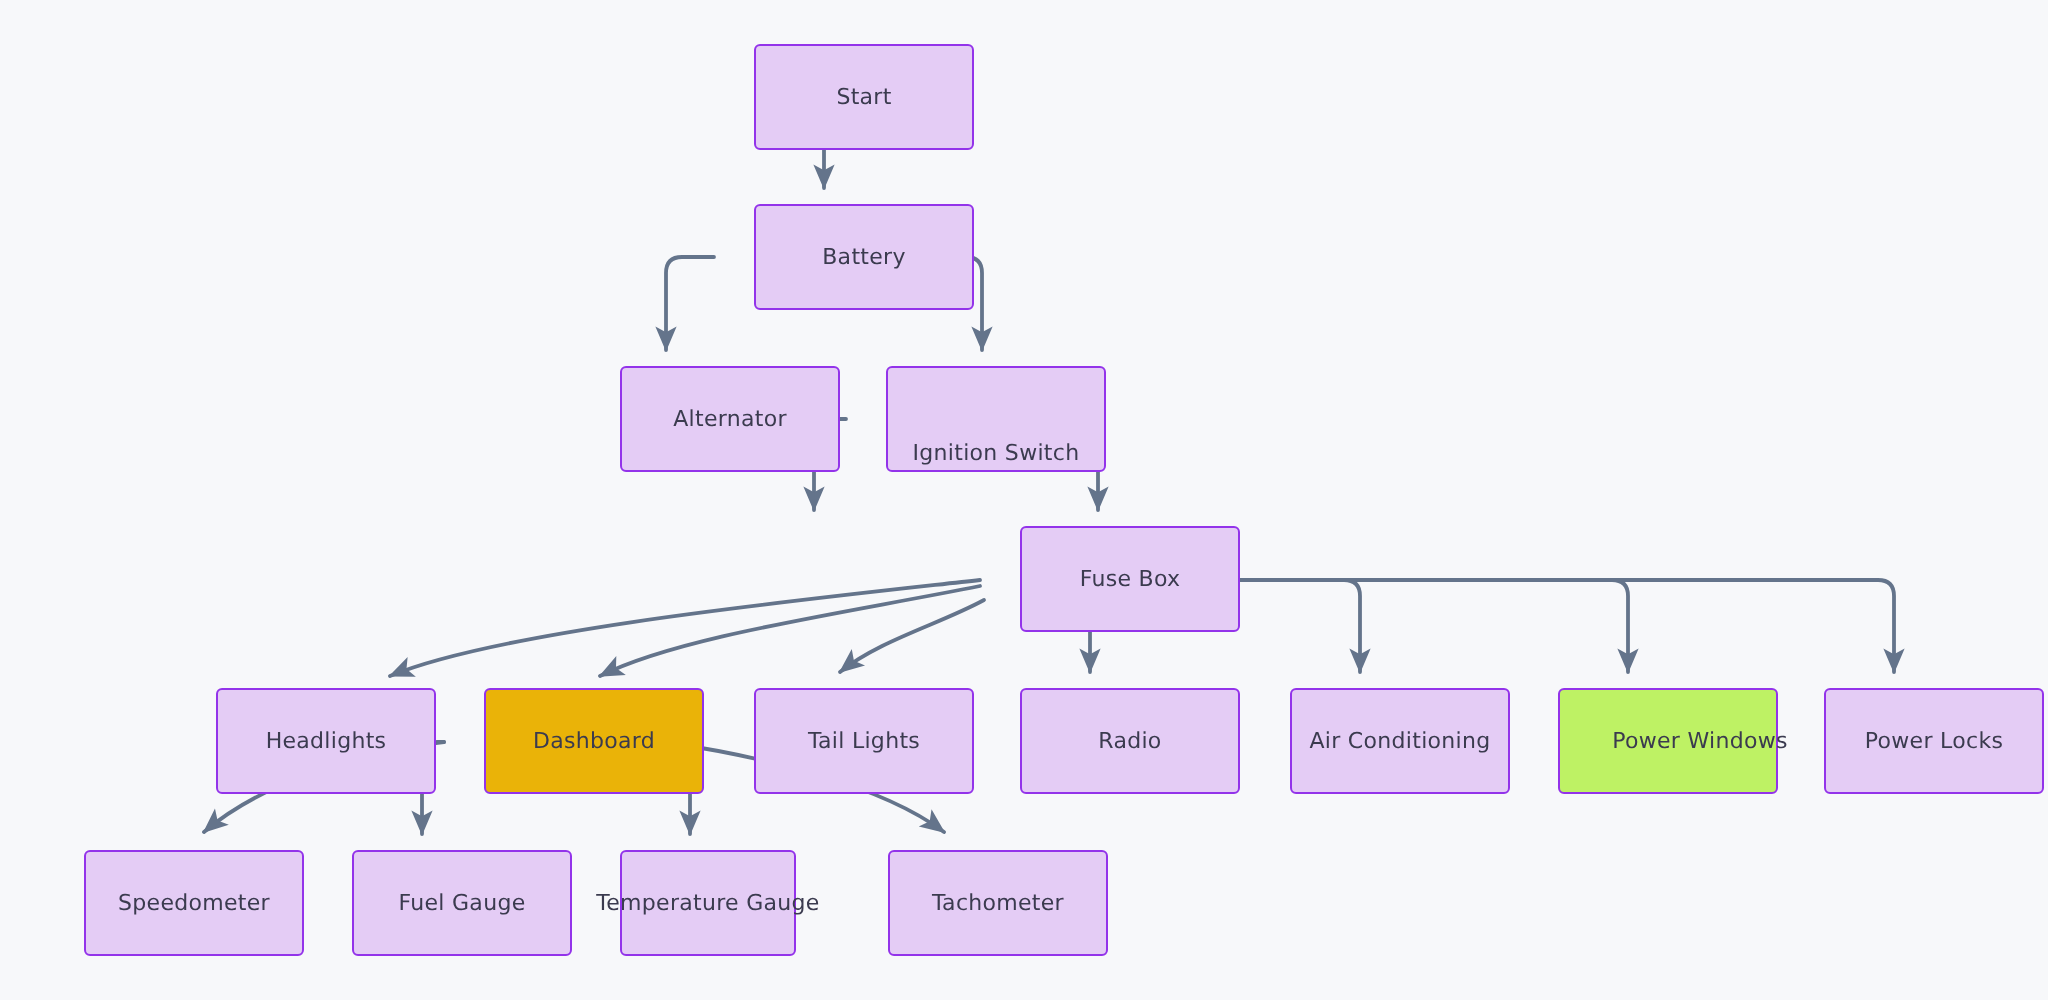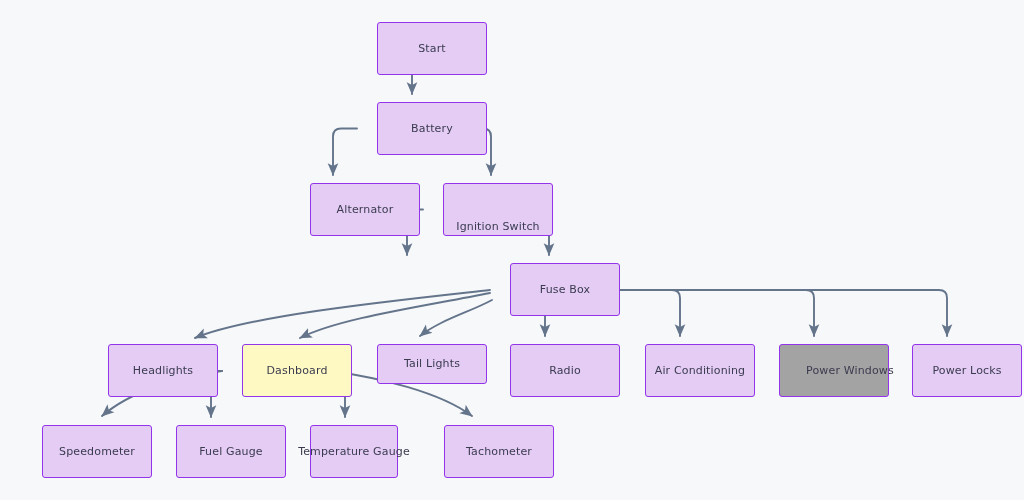--- a/index.html
+++ b/index.html
@@ -99,33 +99,33 @@
       </div>
       <div class="node" style="left: 423px; top: 183px; width: 110px; height: 53px; background: rgb(228, 204, 245); border-color: rgb(147, 51, 234); color: rgb(59, 59, 79); align-items: flex-end;">
         <span class="node-label">Ignition Switch</span>
       </div>
       <div class="node" style="left: 490px; top: 263px; width: 110px; height: 53px; background: rgb(228, 204, 245); border-color: rgb(147, 51, 234); color: rgb(59, 59, 79);">
         <span class="node-label">Fuse Box</span>
       </div>
       <div class="node" style="left: 88px; top: 344px; width: 110px; height: 53px; background: rgb(228, 204, 245); border-color: rgb(147, 51, 234); color: rgb(59, 59, 79);">
         <span class="node-label">Headlights</span>
       </div>
-      <div class="node" style="left: 222px; top: 344px; width: 110px; height: 53px; background: #fef9c3; border-color: rgb(147, 51, 234); color: rgb(59, 59, 79);">
+      <div class="node" style="left: 222px; top: 344px; width: 110px; height: 53px; background: #eab308; border-color: rgb(147, 51, 234); color: rgb(59, 59, 79);">
         <span class="node-label">Dashboard</span>
       </div>
-      <div class="node" style="left: 357px; top: 344px; width: 110px; height: 40px; background: rgb(228, 204, 245); border-color: rgb(147, 51, 234); color: rgb(59, 59, 79);">
+      <div class="node" style="left: 357px; top: 344px; width: 110px; height: 53px; background: rgb(228, 204, 245); border-color: rgb(147, 51, 234); color: rgb(59, 59, 79);">
         <span class="node-label">Tail Lights</span>
       </div>
       <div class="node" style="left: 490px; top: 344px; width: 110px; height: 53px; background: rgb(228, 204, 245); border-color: rgb(147, 51, 234); color: rgb(59, 59, 79);">
         <span class="node-label">Radio</span>
       </div>
       <div class="node" style="left: 625px; top: 344px; width: 110px; height: 53px; background: rgb(228, 204, 245); border-color: rgb(147, 51, 234); color: rgb(59, 59, 79); align-items: center;">
         <span class="node-label">Air Conditioning</span>
       </div>
-      <div class="node" style="left: 759px; top: 344px; width: 110px; height: 53px; background: #a3a3a3; border-color: rgb(147, 51, 234); color: rgb(59, 59, 79); padding-left: 36px;">
+      <div class="node" style="left: 759px; top: 344px; width: 110px; height: 53px; background: #bef264; border-color: rgb(147, 51, 234); color: rgb(59, 59, 79); padding-left: 36px;">
         <span class="node-label">Power Windows</span>
       </div>
       <div class="node" style="left: 892px; top: 344px; width: 110px; height: 53px; background: rgb(228, 204, 245); border-color: rgb(147, 51, 234); color: rgb(59, 59, 79);">
         <span class="node-label">Power Locks</span>
       </div>
       <div class="node" style="left: 22px; top: 425px; width: 110px; height: 53px; background: rgb(228, 204, 245); border-color: rgb(147, 51, 234); color: rgb(59, 59, 79);">
         <span class="node-label">Speedometer</span>
       </div>
       <div class="node" style="left: 156px; top: 425px; width: 110px; height: 53px; background: rgb(228, 204, 245); border-color: rgb(147, 51, 234); color: rgb(59, 59, 79);">
         <span class="node-label">Fuel Gauge</span>

